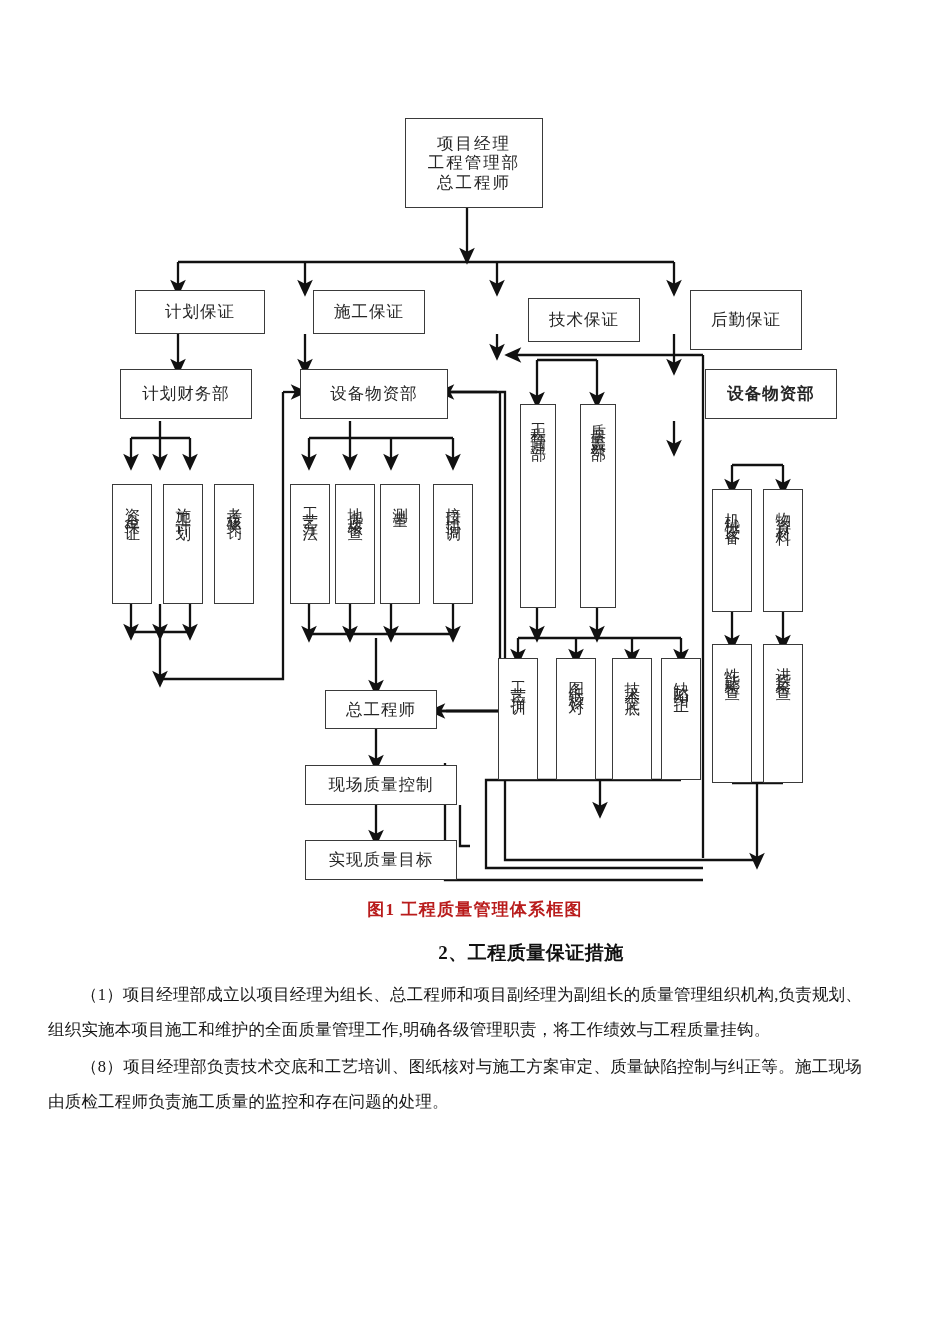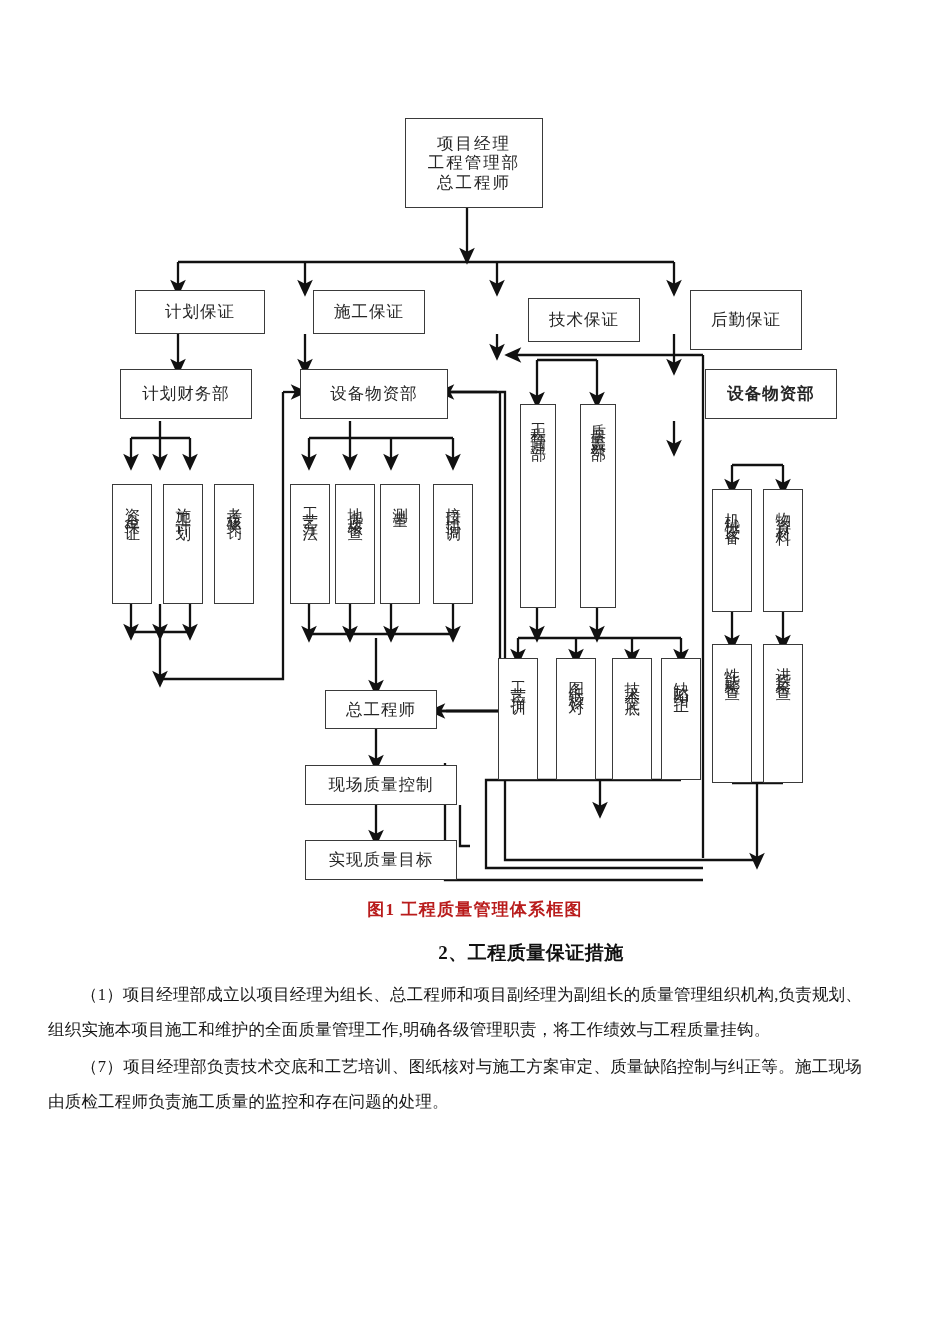--- a/index.html
+++ b/index.html
@@ -213,16 +213,16 @@
     <div class="nodebox h" style="left:325px;top:690px;width:112px;height:39px;">总工程师</div>
     <div class="nodebox h" style="left:305px;top:765px;width:152px;height:40px;">现场质量控制</div>
     <div class="nodebox h" style="left:305px;top:840px;width:152px;height:40px;">实现质量目标</div>
 
     <div class="caption">图1 工程质量管理体系框图</div>
   </div>
 
   <div id="textblock">
     <h2 class="h2">2、工程质量保证措施</h2>
     <p class="para">（1）项目经理部成立以项目经理为组长、总工程师和项目副经理为副组长的质量管理组织机构,负责规划、组织实施本项目施工和维护的全面质量管理工作,明确各级管理职责，将工作绩效与工程质量挂钩。</p>
-    <p class="para">（7）项目经理部负责技术交底和工艺培训、图纸核对与施工方案审定、质量缺陷控制与纠正等。施工现场由质检工程师负责施工质量的监控和存在问题的处理。</p>
+    <p class="para">（8）项目经理部负责技术交底和工艺培训、图纸核对与施工方案审定、质量缺陷控制与纠正等。施工现场由质检工程师负责施工质量的监控和存在问题的处理。</p>
   </div>
 
 </div>
 
 </body></html>

